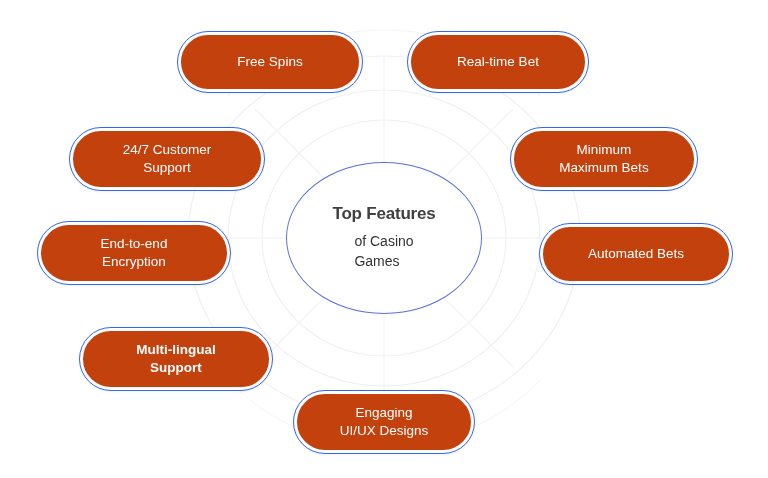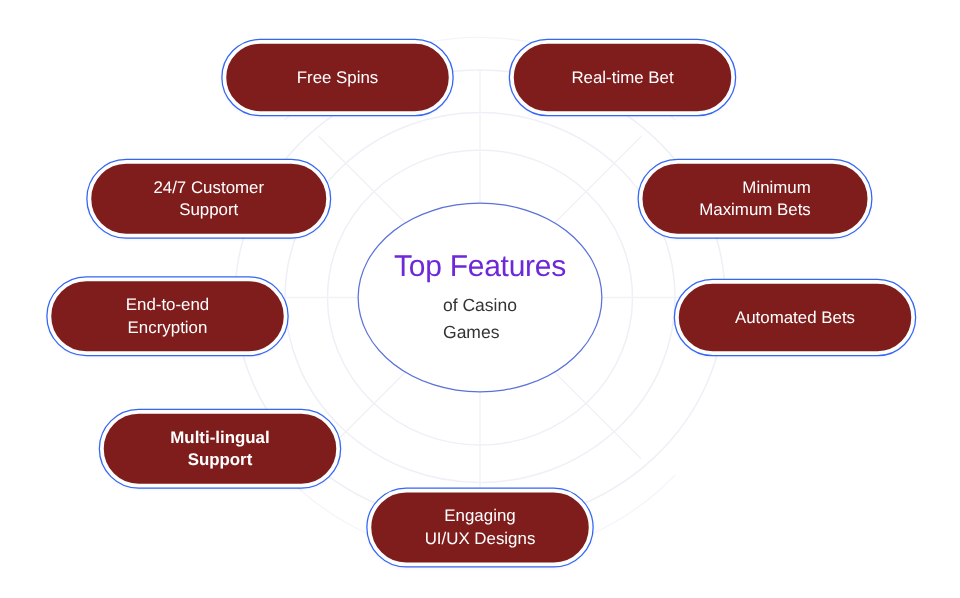--- a/index.html
+++ b/index.html
@@ -30,40 +30,40 @@
     background:#ffffff;
     border:1.4px solid #5b72d8;
     box-sizing:border-box;
     display:flex;
     flex-direction:column;
     align-items:center;
     justify-content:center;
     z-index:5;
   }
   #hub .hub-title{
-    font-size:24px;
-    font-weight:normal;
-    color:#6d28d9;
+    font-size:17px;
+    font-weight:bold;
+    color:#404040;
     letter-spacing:-0.2px;
     line-height:1.1;
     white-space:nowrap;
   }
   #hub .hub-sub{
     margin-top:7px;
     font-size:14px;
     color:#333333;
     line-height:1.45;
     text-align:left;
     white-space:nowrap;
   }
   
   .pill{
     position:absolute;
     box-sizing:border-box;
-    background:#7f1d1d;
+    background:#c2410c;
     border:3.5px solid #ffffff;
     outline:1.6px solid #3366F5;
     border-radius:999px;
     color:#ffffff;
     display:flex;
     align-items:center;
     justify-content:center;
     text-align:center;
     font-size:13.5px;
     line-height:1.32;
@@ -109,21 +109,21 @@
   </div>
 
   <div class="pill" style="left:178px;top:32px;width:184px;height:60px;">
     <span class="lbl">Free Spins</span>
   </div>
 
   <div class="pill" style="left:408px;top:32px;width:180px;height:60px;">
     <span class="lbl">Real-time Bet</span>
   </div>
 
-  <div class="pill" style="left:511px;top:128px;width:186px;height:62px;text-align:right;">
+  <div class="pill" style="left:511px;top:128px;width:186px;height:62px;">
     <span class="lbl">Minimum
 Maximum Bets</span>
   </div>
 
   <div class="pill" style="left:540px;top:224px;width:192px;height:60px;">
     <span class="lbl">Automated Bets</span>
   </div>
 
 
   <div class="pill" style="left:294px;top:391px;width:180px;height:62px;">

